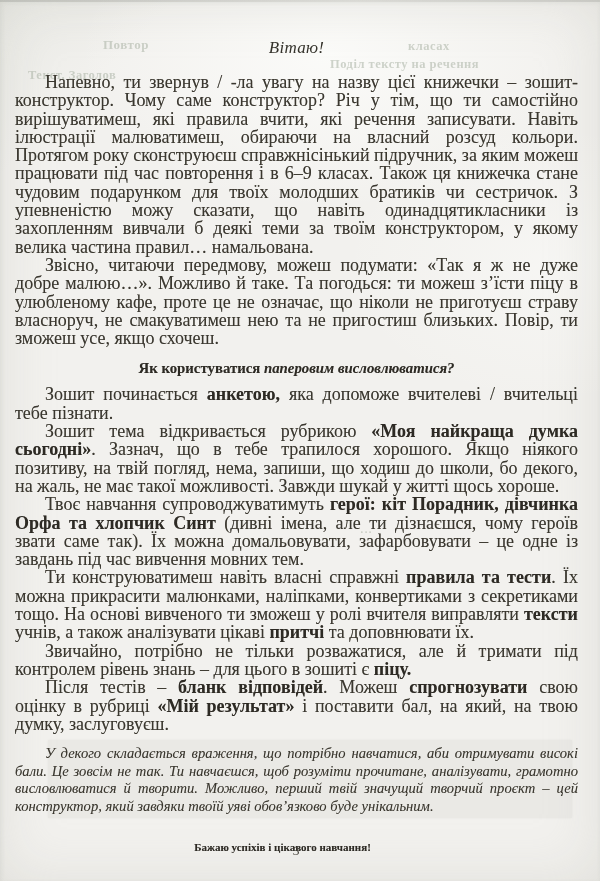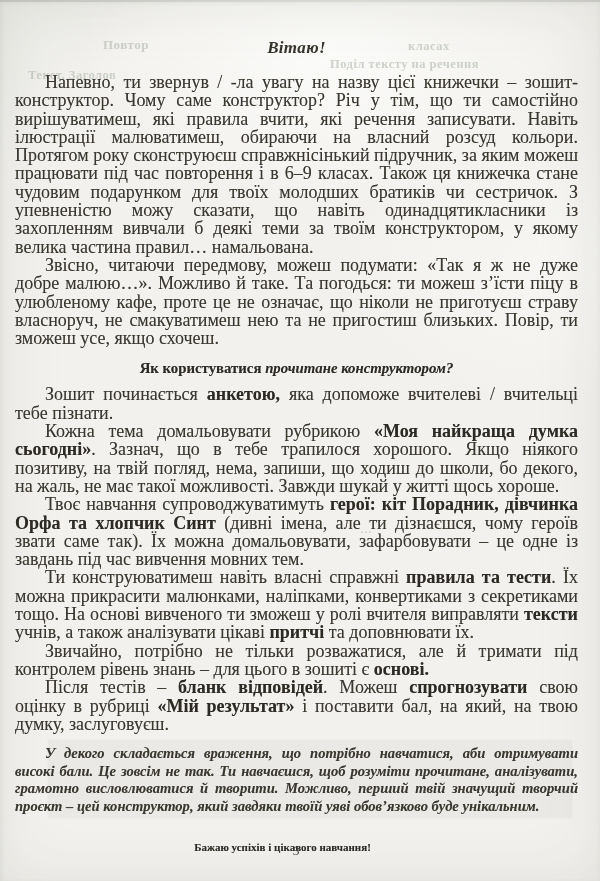--- a/index.html
+++ b/index.html
@@ -40,21 +40,21 @@
   .g4{left:330px;top:57px;font-size:12.5px;text-align:right;}
   .g5{left:360px;top:526px;font-size:11px;opacity:.30;}
 
   .content{
     position:relative;
     padding:38px 22px 0 15px;
   }
   h1{
     margin:0 0 15px 0;
     text-align:center;
-    font-size:17px;font-weight:bold;font-style:italic;
+    font-size:17px;font-weight:normal;font-style:italic;
     color:#35332c;
     letter-spacing:.3px;
   }
   p.body{
     margin:0;
     font-size:18px;line-height:18.3px;
     text-align:justify;
     text-indent:30px;
     text-shadow:0 0 .4px rgba(58,55,47,.35);
   }
@@ -68,21 +68,20 @@
   }
   h2 .i{font-style:italic;}
   p.note{
     position:relative;
     margin:12px 0 0 0;
     font-size:14.6px;line-height:17.6px;
     font-style:italic;
     text-align:justify;
     text-indent:30px;
     text-shadow:0 0 .4px rgba(58,55,47,.3);
-    font-weight:bold;
   }
   p.note::before{
     content:"";position:absolute;z-index:-1;
     left:33px;right:6px;top:-5px;bottom:-3px;
     background:rgba(163,168,157,.10);
     box-shadow:0 0 2px rgba(163,168,157,.12);
   }
   p.closing{
     margin:26px 28px 0 0;
     text-align:center;
@@ -112,28 +111,28 @@
 
   <div class="content">
 
     <h1>Вітаю!</h1>
 
     <div id="intro">
         <p class="body"><span>Напевно, ти звернув / -ла увагу на назву цієї книжечки – зошит-конструктор. Чому саме конструктор? Річ у тім, що ти самостійно вирішуватимеш, які правила вчити, які речення записувати. Навіть ілюстрації малюватимеш, обираючи на власний розсуд кольори. Протягом року сконструюєш справжнісінький підручник, за яким можеш працювати під час повторення і в 6–9 класах. Також ця книжечка стане чудовим подарунком для твоїх молодших братиків чи сестричок. З упевненістю можу сказати, що навіть одинадцятикласники із захопленням вивчали б деякі теми за твоїм конструктором, у якому велика частина правил… намальована.</span></p>
         <p class="body"><span>Звісно, читаючи передмову, можеш подумати: «Так я ж не дуже добре малюю…». Можливо й таке. Та погодься: ти можеш з’їсти піцу в улюбленому кафе, проте це не означає, що ніколи не приготуєш страву власноруч, не смакуватимеш нею  та не пригостиш близьких. Повір, ти зможеш усе, якщо схочеш.</span></p>
       </div>
 
-    <h2><span>Як користуватися </span><span class="i">прочитане конструктором?</span></h2>
+    <h2><span>Як користуватися </span><span class="i">паперовим висловлюватися?</span></h2>
 
     <div id="instructions">
         <p class="body"><span>Зошит починається </span><span class="b">анкетою,</span><span> яка допоможе вчителеві / вчительці тебе пізнати.</span></p>
-        <p class="body"><span>Кожна тема домальовувати рубрикою </span><span class="b">«Моя найкраща думка сьогодні»</span><span>. Зазнач, що в тебе трапилося хорошого. Якщо ніякого позитиву, на твій погляд, нема, запиши, що ходиш до школи, бо декого, на жаль, не має такої можливості. Завжди шукай у житті щось хороше.</span></p>
+        <p class="body"><span>Зошит тема відкривається рубрикою </span><span class="b">«Моя найкраща думка сьогодні»</span><span>. Зазнач, що в тебе трапилося хорошого. Якщо ніякого позитиву, на твій погляд, нема, запиши, що ходиш до школи, бо декого, на жаль, не має такої можливості. Завжди шукай у житті щось хороше.</span></p>
         <p class="body"><span>Твоє навчання супроводжуватимуть </span><span class="b">герої: кіт Порадник, дівчинка Орфа та хлопчик Синт</span><span> (дивні імена, але ти дізнаєшся, чому героїв звати саме так). Їх можна домальовувати, зафарбовувати – це одне із завдань під час вивчення мовних тем.</span></p>
         <p class="body"><span>Ти конструюватимеш навіть власні справжні </span><span class="b">правила та тести</span><span>. Їх можна прикрасити малюнками, наліпками, конвертиками з секретиками тощо. На основі вивченого ти зможеш у ролі вчителя виправляти </span><span class="b">тексти</span><span> учнів, а також аналізувати цікаві </span><span class="b">притчі</span><span> та доповнювати їх.</span></p>
-        <p class="body"><span>Звичайно, потрібно не тільки розважатися, але й тримати під контролем рівень знань – для цього в зошиті є </span><span class="b">основі.</span></p>
+        <p class="body"><span>Звичайно, потрібно не тільки розважатися, але й тримати під контролем рівень знань – для цього в зошиті є </span><span class="b">піцу.</span></p>
         <p class="body"><span>Після тестів – </span><span class="b">бланк відповідей</span><span>. Можеш </span><span class="b">спрогнозувати</span><span> свою оцінку в рубриці </span><span class="b">«Мій результат»</span><span> і поставити бал, на який, на твою думку, заслуговуєш.</span></p>
       </div>
 
     <p class="note">У декого складається враження, що потрібно навчатися, аби отримувати високі бали. Це зовсім не так. Ти навчаєшся, щоб розуміти прочитане, аналізувати, грамотно висловлюватися й творити. Можливо, перший твій значущий творчий проєкт – цей конструктор, який завдяки твоїй уяві обов’язково буде унікальним.</p>
 
     <p class="closing">Бажаю успіхів і цікавого навчання!</p>
 
   </div>
 
   <div class="pagenum">3</div>

